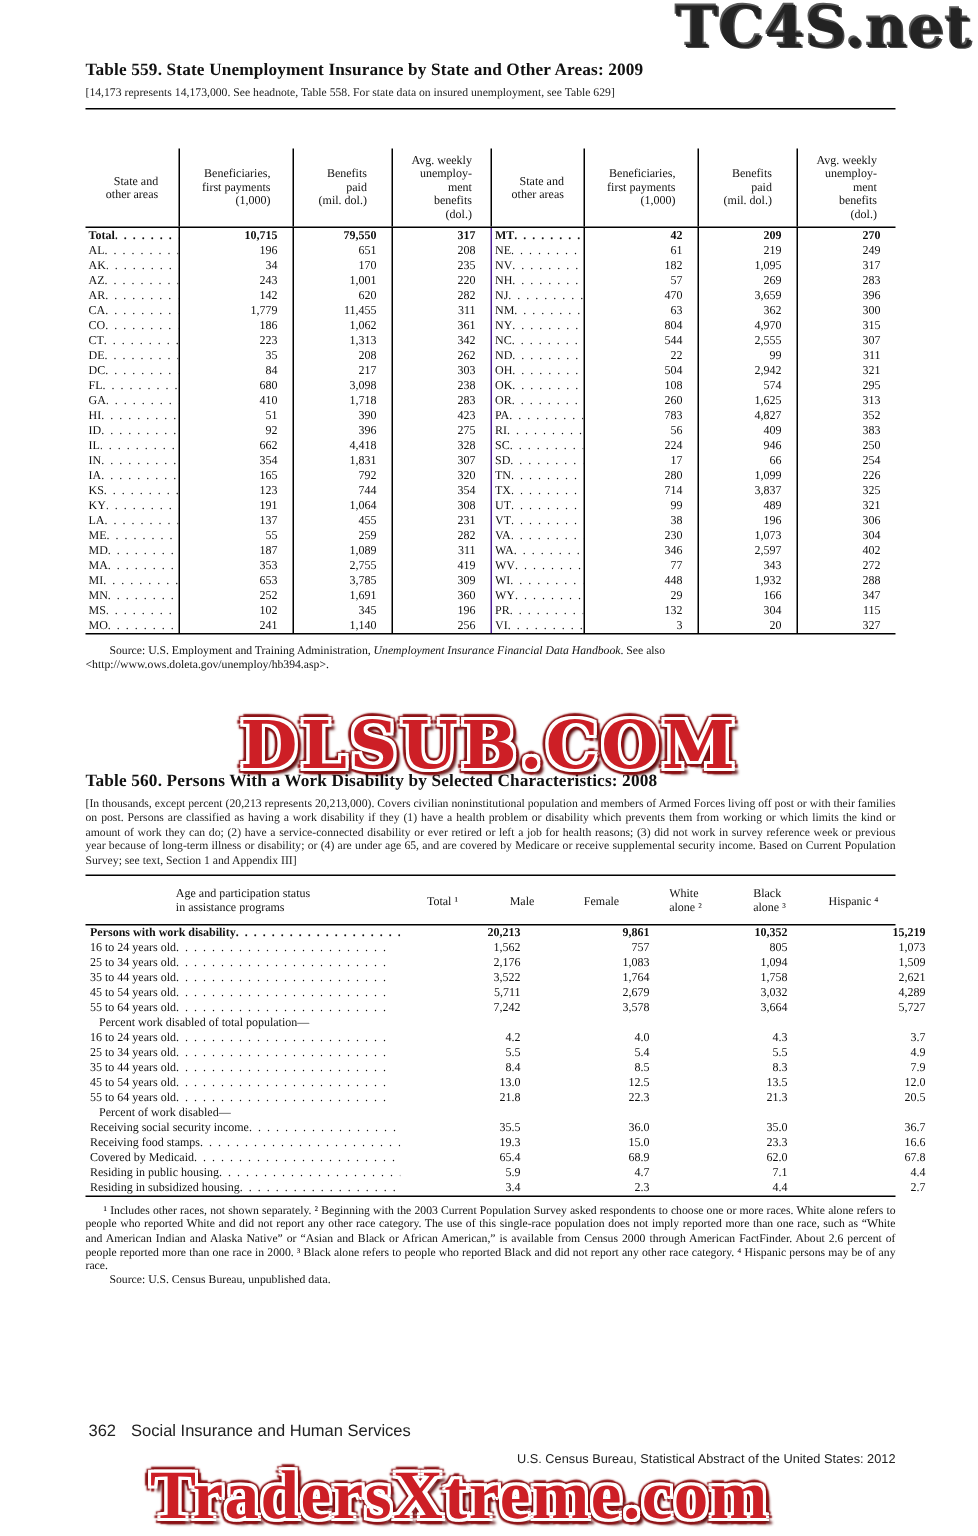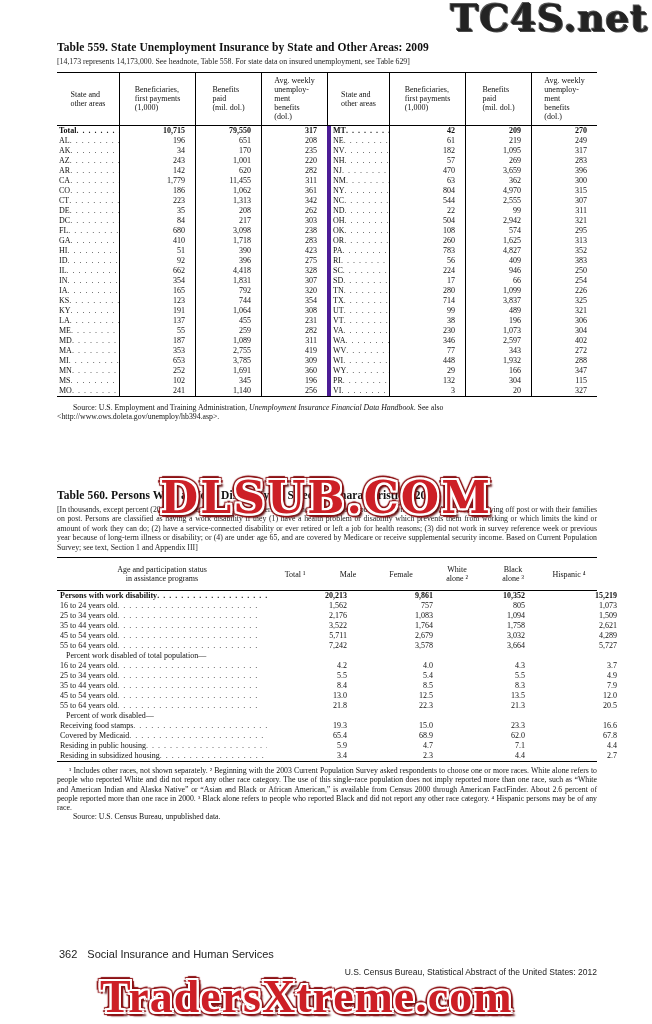--- a/index.html
+++ b/index.html
@@ -10,42 +10,42 @@
   }
   .content { padding:40px 55px 0 57px; }
 
   .t-title { font-size:11.5px; font-weight:bold; letter-spacing:0.1px; line-height:14px; }
   .headnote { margin:3px 0 0 0; font-size:7.8px; line-height:9.5px; text-align:justify; color:#222; }
 
   
   .tbl { width:540px; margin-top:5px; border-top:1.6px solid #000; border-bottom:1.2px solid #000; font-size:8px; }
   .hd559 { display:grid; grid-template-columns:62px 76px 66px 66px 62px 76px 66px 66px; border-bottom:1px solid #000; }
   .hd559 .hc {
-    display:flex; align-items:center; justify-content:center; text-align:left;
-    padding:3px 1px; line-height:9px; min-height:52px; white-space:pre-line;
+    display:flex; align-items:center; justify-content:center; text-align:right;
+    padding:3px 1px; line-height:9px; min-height:52px; white-space:pre-line;margin-top:26px;
   }
   .hd559 .hc + .hc { border-left:1px solid #000; }
   .r559 { display:grid; grid-template-columns:62px 76px 66px 66px 62px 76px 66px 66px; line-height:10px; }
   .r559 .c { overflow:hidden; }
   .r559 .num { text-align:right; padding-right:10px; border-left:1px solid #000; }
   .r559 .labc { display:flex; padding-left:2px; }
-  .r559 .labc.rt { border-left:4px solid #4c1d95; }
+  .r559 .labc.rt { border-left:1px solid #4c1d95; }
   .boldrow { font-weight:bold; }
   .lab { white-space:nowrap; }
   .dots { flex:1; overflow:hidden; white-space:nowrap; }
   .dots::after { content:" . . . . . . . . . . . . . . . . . . . . . . . ."; letter-spacing:1px; }
 
   .source { width:540px; margin:6px 0 0 0; font-size:7.8px; line-height:9.5px; text-indent:16px; }
   .source .it { font-style:italic; }
 
   
   .sec560 { margin-top:66px; }
   .hd560 { display:grid; grid-template-columns:210px 56px 50px 56px 56px 56px 56px; border-bottom:1px solid #000; }
   .hd560 .hc {
-    display:flex; align-items:center; justify-content:center; text-align:center;
+    display:flex; align-items:center; justify-content:center; 
     padding:2px 1px; line-height:9px; min-height:32px; white-space:pre-line;
   }
   .r560 { display:grid; grid-template-columns:210px 56px 50px 56px 56px 56px 56px; line-height:10px;gap:36px; }
   .r560 .c { overflow:hidden; }
   .r560 .num { text-align:right; padding-right:12px; }
   .r560 .labc { display:flex; padding-left:3px; }
   .r560.sectionrow .labc { padding-left:9px; }
 
   .fnotes { width:540px; margin:4px 0 0 0; font-size:7.8px; line-height:9.3px; text-align:justify; text-indent:12px; }
   .srcline { margin-top:0; text-indent:16px; text-align:left; }
@@ -715,20 +715,32 @@
               </div>
               <div class="c num"></div>
               <div class="c num"></div>
               <div class="c num"></div>
               <div class="c num"></div>
               <div class="c num"></div>
               <div class="c num"></div>
             </div>
             <div class="r560">
               <div class="c labc">
+                <span class="lab">Receiving social security income</span>
+                <span class="dots"></span>
+              </div>
+              <div class="c num">35.5</div>
+              <div class="c num">36.0</div>
+              <div class="c num">35.0</div>
+              <div class="c num">36.7</div>
+              <div class="c num">31.7</div>
+              <div class="c num">26.7</div>
+            </div>
+            <div class="r560">
+              <div class="c labc">
                 <span class="lab">Receiving food stamps</span>
                 <span class="dots"></span>
               </div>
               <div class="c num">19.3</div>
               <div class="c num">15.0</div>
               <div class="c num">23.3</div>
               <div class="c num">16.6</div>
               <div class="c num">29.5</div>
               <div class="c num">22.6</div>
             </div>

